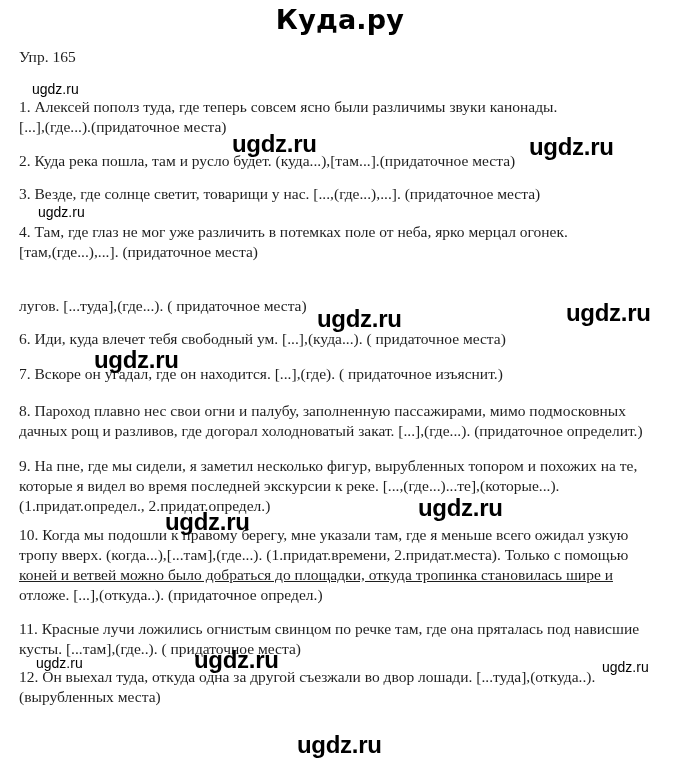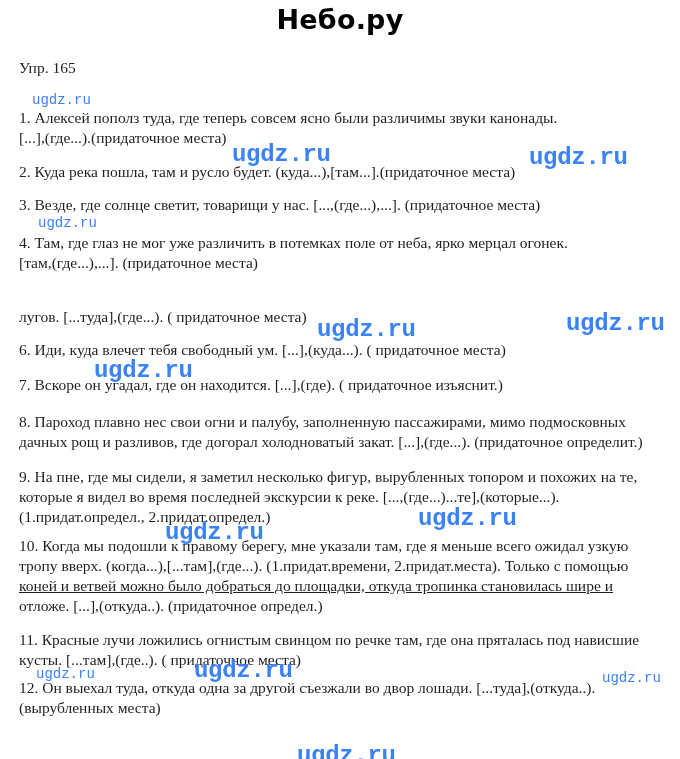--- a/index.html
+++ b/index.html
@@ -3,35 +3,35 @@
   <meta charset="utf-8">
   <style>
     html, body { margin: 0; padding: 0; background: #ffffff; }
     body { width: 680px; height: 759px; position: relative; overflow: hidden; color: #1a1a1a; }
     .site-title {
       position: absolute; left: 0; top: 4px; width: 680px; text-align: center;
       font-family: "DejaVu Sans", sans-serif; font-weight: bold; font-size: 27px; color: #000;
       letter-spacing: 0.2px;
     }
     .content {
-      position: absolute; left: 0; top: 11px; width: 680px; height: 605px;
+      position: absolute; left: 0; top: 0; width: 680px; height: 605px;
       font-family: "Liberation Serif", serif; font-size: 15.5px; color: #1f1f1f;
     }
     .line { position: absolute; left: 19px; white-space: nowrap; line-height: 20px; }
     .wm {
-      position: absolute; font-family: Liberation Mono, monospace; font-weight: bold; color: #3b82f6;
+      position: absolute; font-family: Liberation Sans, sans-serif; font-weight: bold; color: #000000;
       white-space: nowrap; line-height: 1;
     }
     .wm.big { font-size: 24px; letter-spacing: -0.3px; }
     .wm.small { font-size: 14px; font-weight: normal; }
   </style>
 </head>
 <body>
 
-<div class="site-title">Небо.ру</div>
+<div class="site-title">Куда.ру</div>
 
 <div class="content">
   <div class="line" style="top:47px;">Упр. 165</div>
 
   <div class="line" style="top:97px;">1. Алексей пополз туда, где теперь совсем ясно были различимы звуки канонады.</div>
   <div class="line" style="top:117px;">[...],(где...).(придаточное места)</div>
   <div class="line" style="top:151px;">2. Куда река пошла, там и русло будет. (куда...),[там...].(придаточное места)</div>
   <div class="line" style="top:184px;">3. Везде, где солнце светит, товарищи у нас. [...,(где...),...]. (придаточное места)</div>
   <div class="line" style="top:222px;">4. Там, где глаз не мог уже различить в потемках поле от неба, ярко мерцал огонек.</div>
   <div class="line" style="top:242px;">[там,(где...),...]. (придаточное места)</div>

